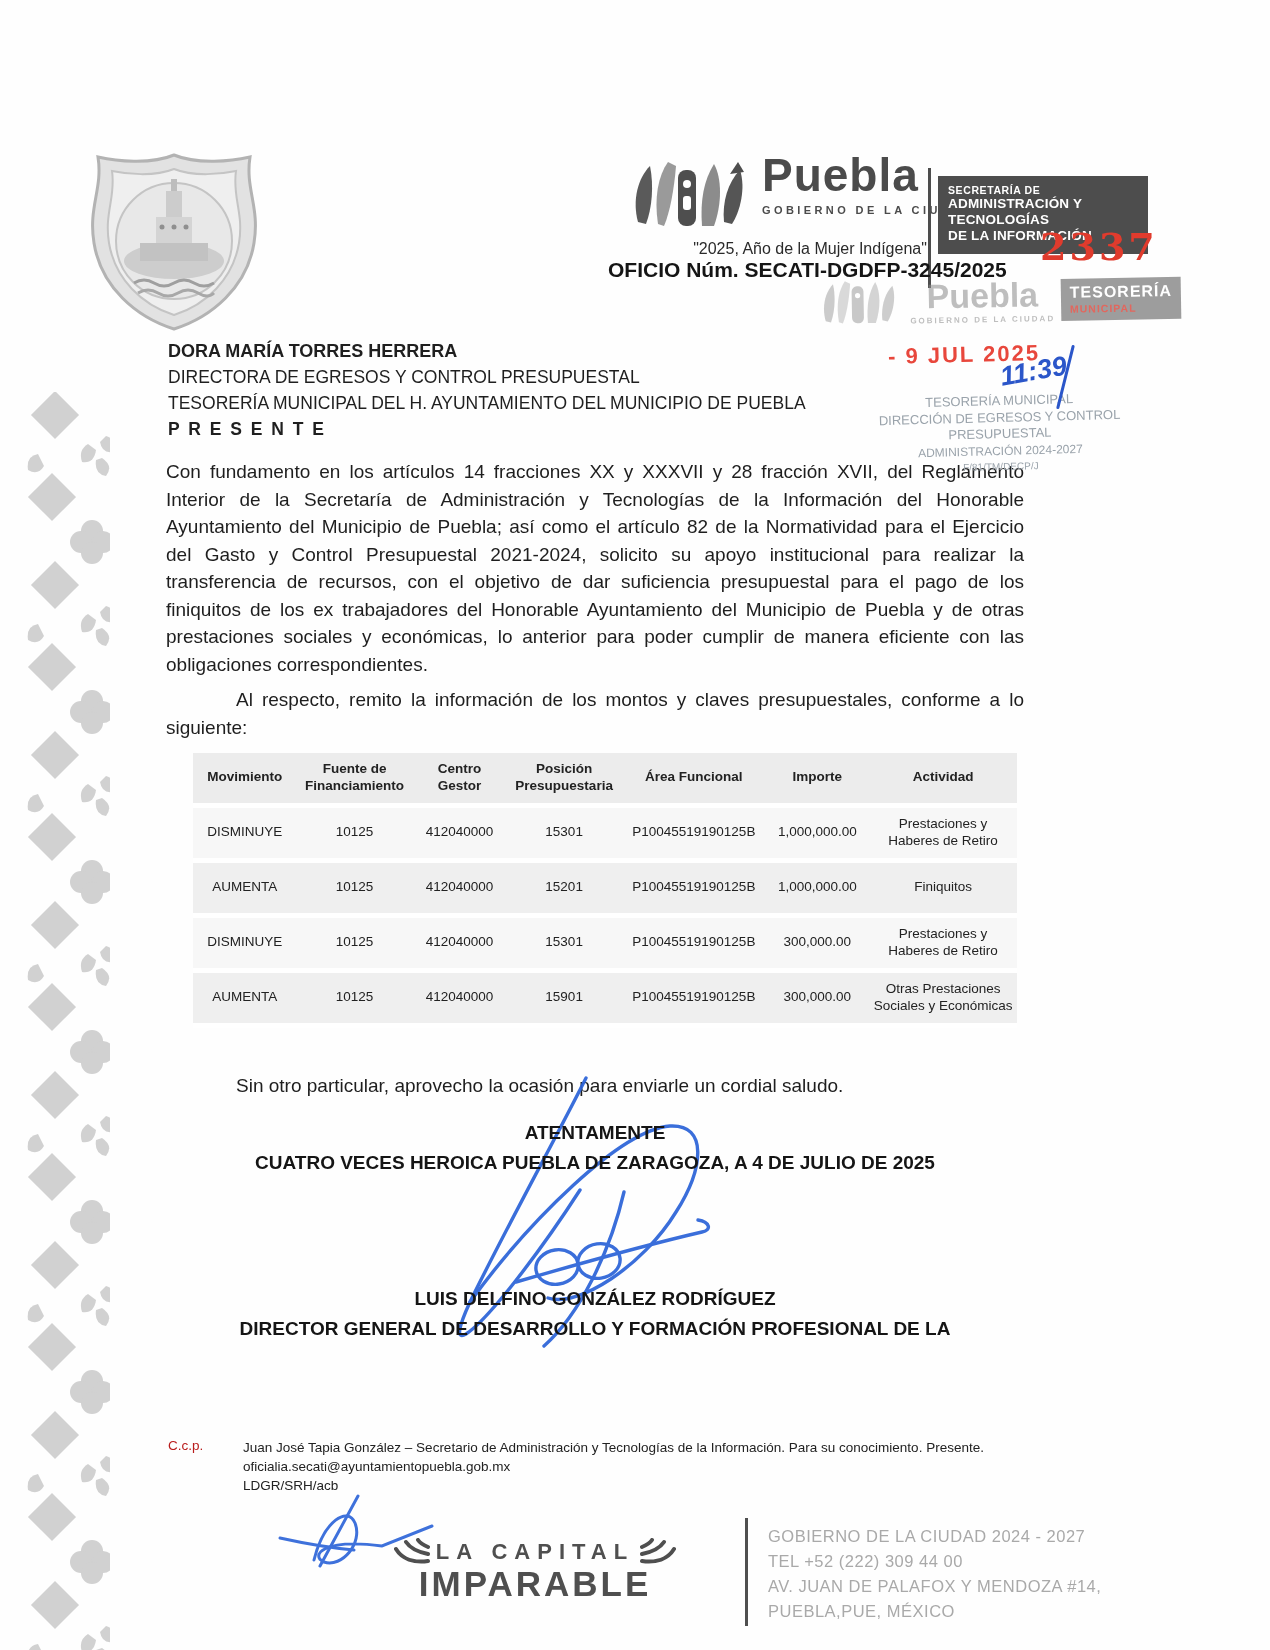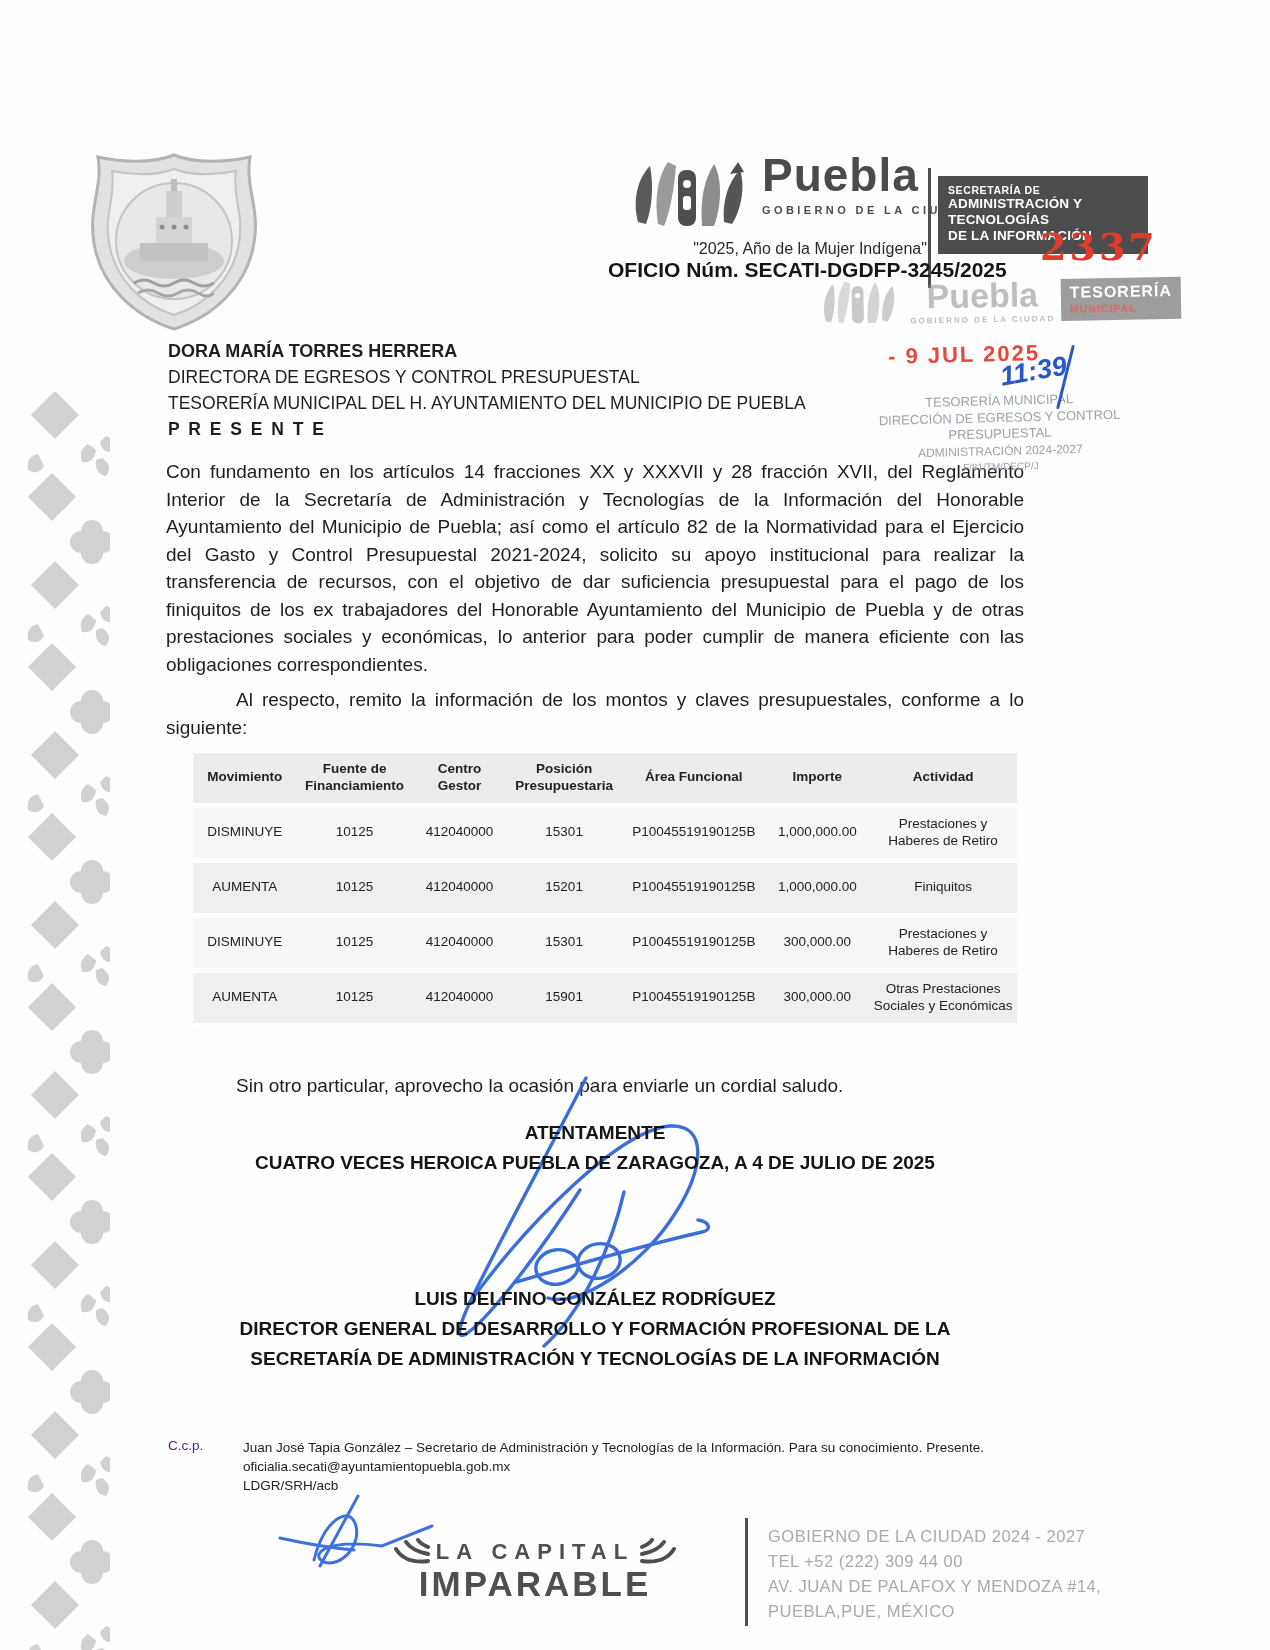--- a/index.html
+++ b/index.html
@@ -69,21 +69,21 @@
   
   .closing{left:166px;width:858px;text-align:center;font-weight:bold;color:#151515;}
   .valediction{top:1122px;font-size:19px;z-index:4;}
   .place-date{top:1152px;font-size:19px;z-index:4;}
   .signer-name{top:1288px;font-size:19px;z-index:4;}
   .signer-t1{top:1318px;font-size:19px;z-index:4;}
   .signer-t2{top:1348px;font-size:19px;z-index:4;}
   .signature-svg{left:408px;top:1072px;z-index:3;}
 
   
-  .ccp-label{left:168px;top:1438px;font-size:13.5px;color:#4c1d95;}
+  .ccp-label{left:168px;top:1438px;font-size:13.5px;color:#b91c1c;}
   .ccp-lines{left:243px;top:1438px;width:800px;font-size:13.5px;line-height:19px;color:#222;}
   .check-svg{left:262px;top:1488px;z-index:3;}
   .footer-logo{left:385px;top:1538px;width:300px;text-align:center;color:#4f4f4f;}
   .logo-top{display:flex;align-items:center;justify-content:center;gap:6px;}
   .logo-l1{font-size:22px;font-weight:bold;letter-spacing:7px;}
   .logo-l2{font-size:35px;font-weight:bold;letter-spacing:3px;margin-top:-2px;}
   .foot-divider{left:745px;top:1518px;width:3px;height:108px;background:#4f4f4f;}
   .footer-right{left:768px;top:1524px;width:420px;font-size:16.5px;line-height:25px;color:#a9a9a9;letter-spacing:.5px;}
 
   .ornament{left:10px;top:392px;}
@@ -266,21 +266,20 @@
       <path d="M 62 230 C 120 150 212 58 262 54 C 300 52 296 96 268 140 C 235 194 170 236 140 226"></path>
       <path d="M 128 198 a 21 17 -10 1 0 42 -6 a 21 17 -10 1 0 -42 6"></path>
       <path d="M 170 192 a 21 17 -10 1 0 42 -6 a 21 17 -10 1 0 -42 6"></path>
       <path d="M 108 210 C 170 192 242 172 294 160 C 304 158 302 150 290 148"></path>
       <path d="M 216 120 C 202 180 172 242 136 274"></path>
     </g>
   </svg>
 
   <div class="abs closing signer-name">LUIS DELFINO GONZÁLEZ RODRÍGUEZ</div>
   <div class="abs closing signer-t1">DIRECTOR GENERAL DE DESARROLLO Y FORMACIÓN PROFESIONAL DE LA</div>
-  <div class="abs closing signer-t2">SECRETARÍA DE ADMINISTRACIÓN Y TECNOLOGÍAS DE LA INFORMACIÓN</div>
 
   <div class="abs ccp-label">C.c.p.</div>
   <div class="abs ccp-lines">
     <div>Juan José Tapia González – Secretario de Administración y Tecnologías de la Información. Para su conocimiento. Presente.</div>
     <div>oficialia.secati@ayuntamientopuebla.gob.mx</div>
     <div>LDGR/SRH/acb</div>
   </div>
 
   <svg class="abs check-svg" width="180" height="92" viewBox="0 0 180 92">
     <g fill="none" stroke="#2a62d8" stroke-width="3" stroke-linecap="round" opacity="0.9">

